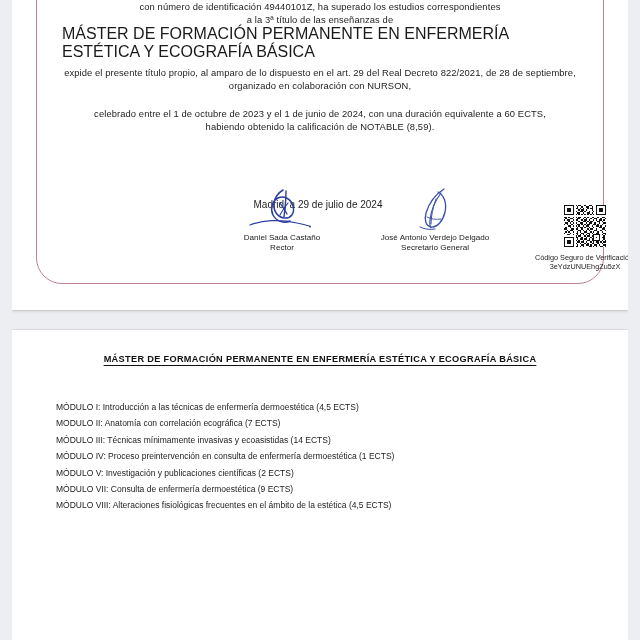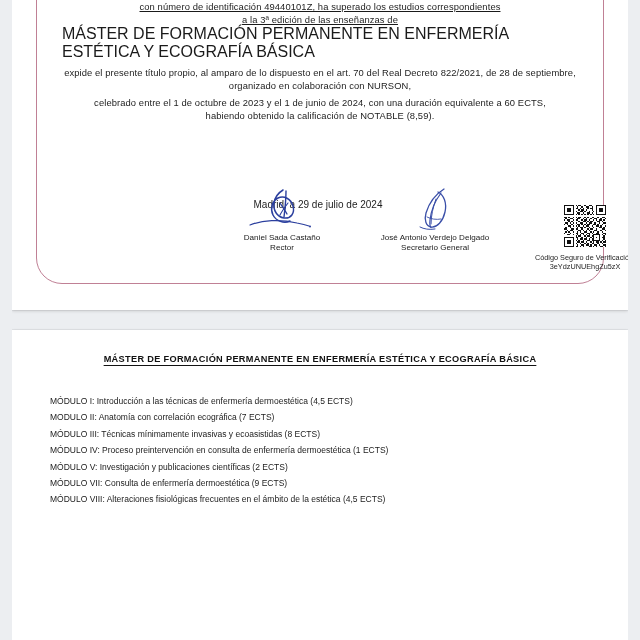--- a/index.html
+++ b/index.html
@@ -66,25 +66,25 @@
   }
 
   .cert-line {
     text-align: center;
     font-size: 9.4px;
     line-height: 12.6px;
     color: #1d1d1d;
     letter-spacing: 0.01em;
   }
 
-  .block-intro { position: absolute; left: 0; right: 0; top: 316px; text-decoration: underline; }
+  .block-intro { position: absolute; left: 0; right: 0; top: 316px; }
   .block-title { position: absolute; left: 10px; right: 10px; top: 340px; }
   .block-body  { position: absolute; left: 0; right: 0; top: 382px; }
 
-  .gap-above { margin-top: 5px; }
+  .gap-above { margin-top: 16px; }
 
   
   .place-date {
     position: absolute;
     left: 0; right: 4px;
     top: 478px;
     text-align: center;
     font-size: 10px;
     color: #1d1d1d;
     margin-top: 36px;
@@ -150,21 +150,21 @@
     text-underline-offset: 2.5px;
     letter-spacing: 0.035em;
   }
 
   .module-list {
     position: absolute;
     left: 28px;
     top: 53px;
     right: 20px;
     list-style: none;
-    margin: 10px;
+    margin: 16px;
     padding: 0;
   }
   .module-item {
     font-size: 8.5px;
     line-height: 16.4px;
     color: #1b1b1b;
     white-space: nowrap;
   }
 
   
@@ -184,27 +184,27 @@
 <div class="viewer">
 
   <div class="page" id="page-1">
 
     <div class="cert-frame"></div>
 
     <div class="cert-body">
 
       <div class="block-intro">
         <div class="cert-line">con número de identificación 49440101Z, ha superado los estudios correspondientes</div>
-        <div class="cert-line">a la 3ª edición de las enseñanzas de</div>
+        <div class="cert-line">a la 3ª título de las enseñanzas de</div>
       </div>
 
       <div class="block-title">MÁSTER DE FORMACIÓN PERMANENTE EN ENFERMERÍA ESTÉTICA Y ECOGRAFÍA BÁSICA</div>
 
       <div class="block-body">
-        <div class="cert-line">expide el presente título propio, al amparo de lo dispuesto en el art. 70 del Real Decreto 822/2021, de 28 de septiembre,</div>
+        <div class="cert-line">expide el presente título propio, al amparo de lo dispuesto en el art. 29 del Real Decreto 822/2021, de 28 de septiembre,</div>
         <div class="cert-line">organizado en colaboración con NURSON,</div>
         <div class="cert-line gap-above">celebrado entre el 1 de octubre de 2023 y el 1 de junio de 2024, con una duración equivalente a 60 ECTS,</div>
         <div class="cert-line">habiendo obtenido la calificación de NOTABLE (8,59).</div>
       </div>
 
       <div class="place-date">Madrid, a 29 de julio de 2024</div>
 
       <div class="signatures">
 
         <div class="sig-block sig-right">
@@ -492,21 +492,21 @@
     </div>
   </div>
 
   <div class="page" id="page-2">
 
     <div class="prog-head">MÁSTER DE FORMACIÓN PERMANENTE EN ENFERMERÍA ESTÉTICA Y ECOGRAFÍA BÁSICA</div>
 
     <ul class="module-list">
       <li class="module-item">MÓDULO I: Introducción a las técnicas de enfermería dermoestética (4,5 ECTS)</li>
       <li class="module-item">MODULO II: Anatomía con correlación ecográfica  (7 ECTS)</li>
-      <li class="module-item">MÓDULO III: Técnicas mínimamente invasivas y ecoasistidas (8 ECTS)</li>
+      <li class="module-item">MÓDULO III: Técnicas mínimamente invasivas y ecoasistidas (14 ECTS)</li>
       <li class="module-item">MÓDULO IV: Proceso preintervención en consulta de enfermería dermoestética (1 ECTS)</li>
       <li class="module-item">MÓDULO V: Investigación y publicaciones científicas (2 ECTS)</li>
       <li class="module-item">MÓDULO VII: Consulta de enfermería dermoestética (9 ECTS)</li>
       <li class="module-item">MÓDULO VIII: Alteraciones fisiológicas frecuentes en el ámbito de la estética (4,5 ECTS)</li>
     </ul>
 
   </div>
 
   <div class="edge-left"></div>
   <div class="edge-right"></div>

